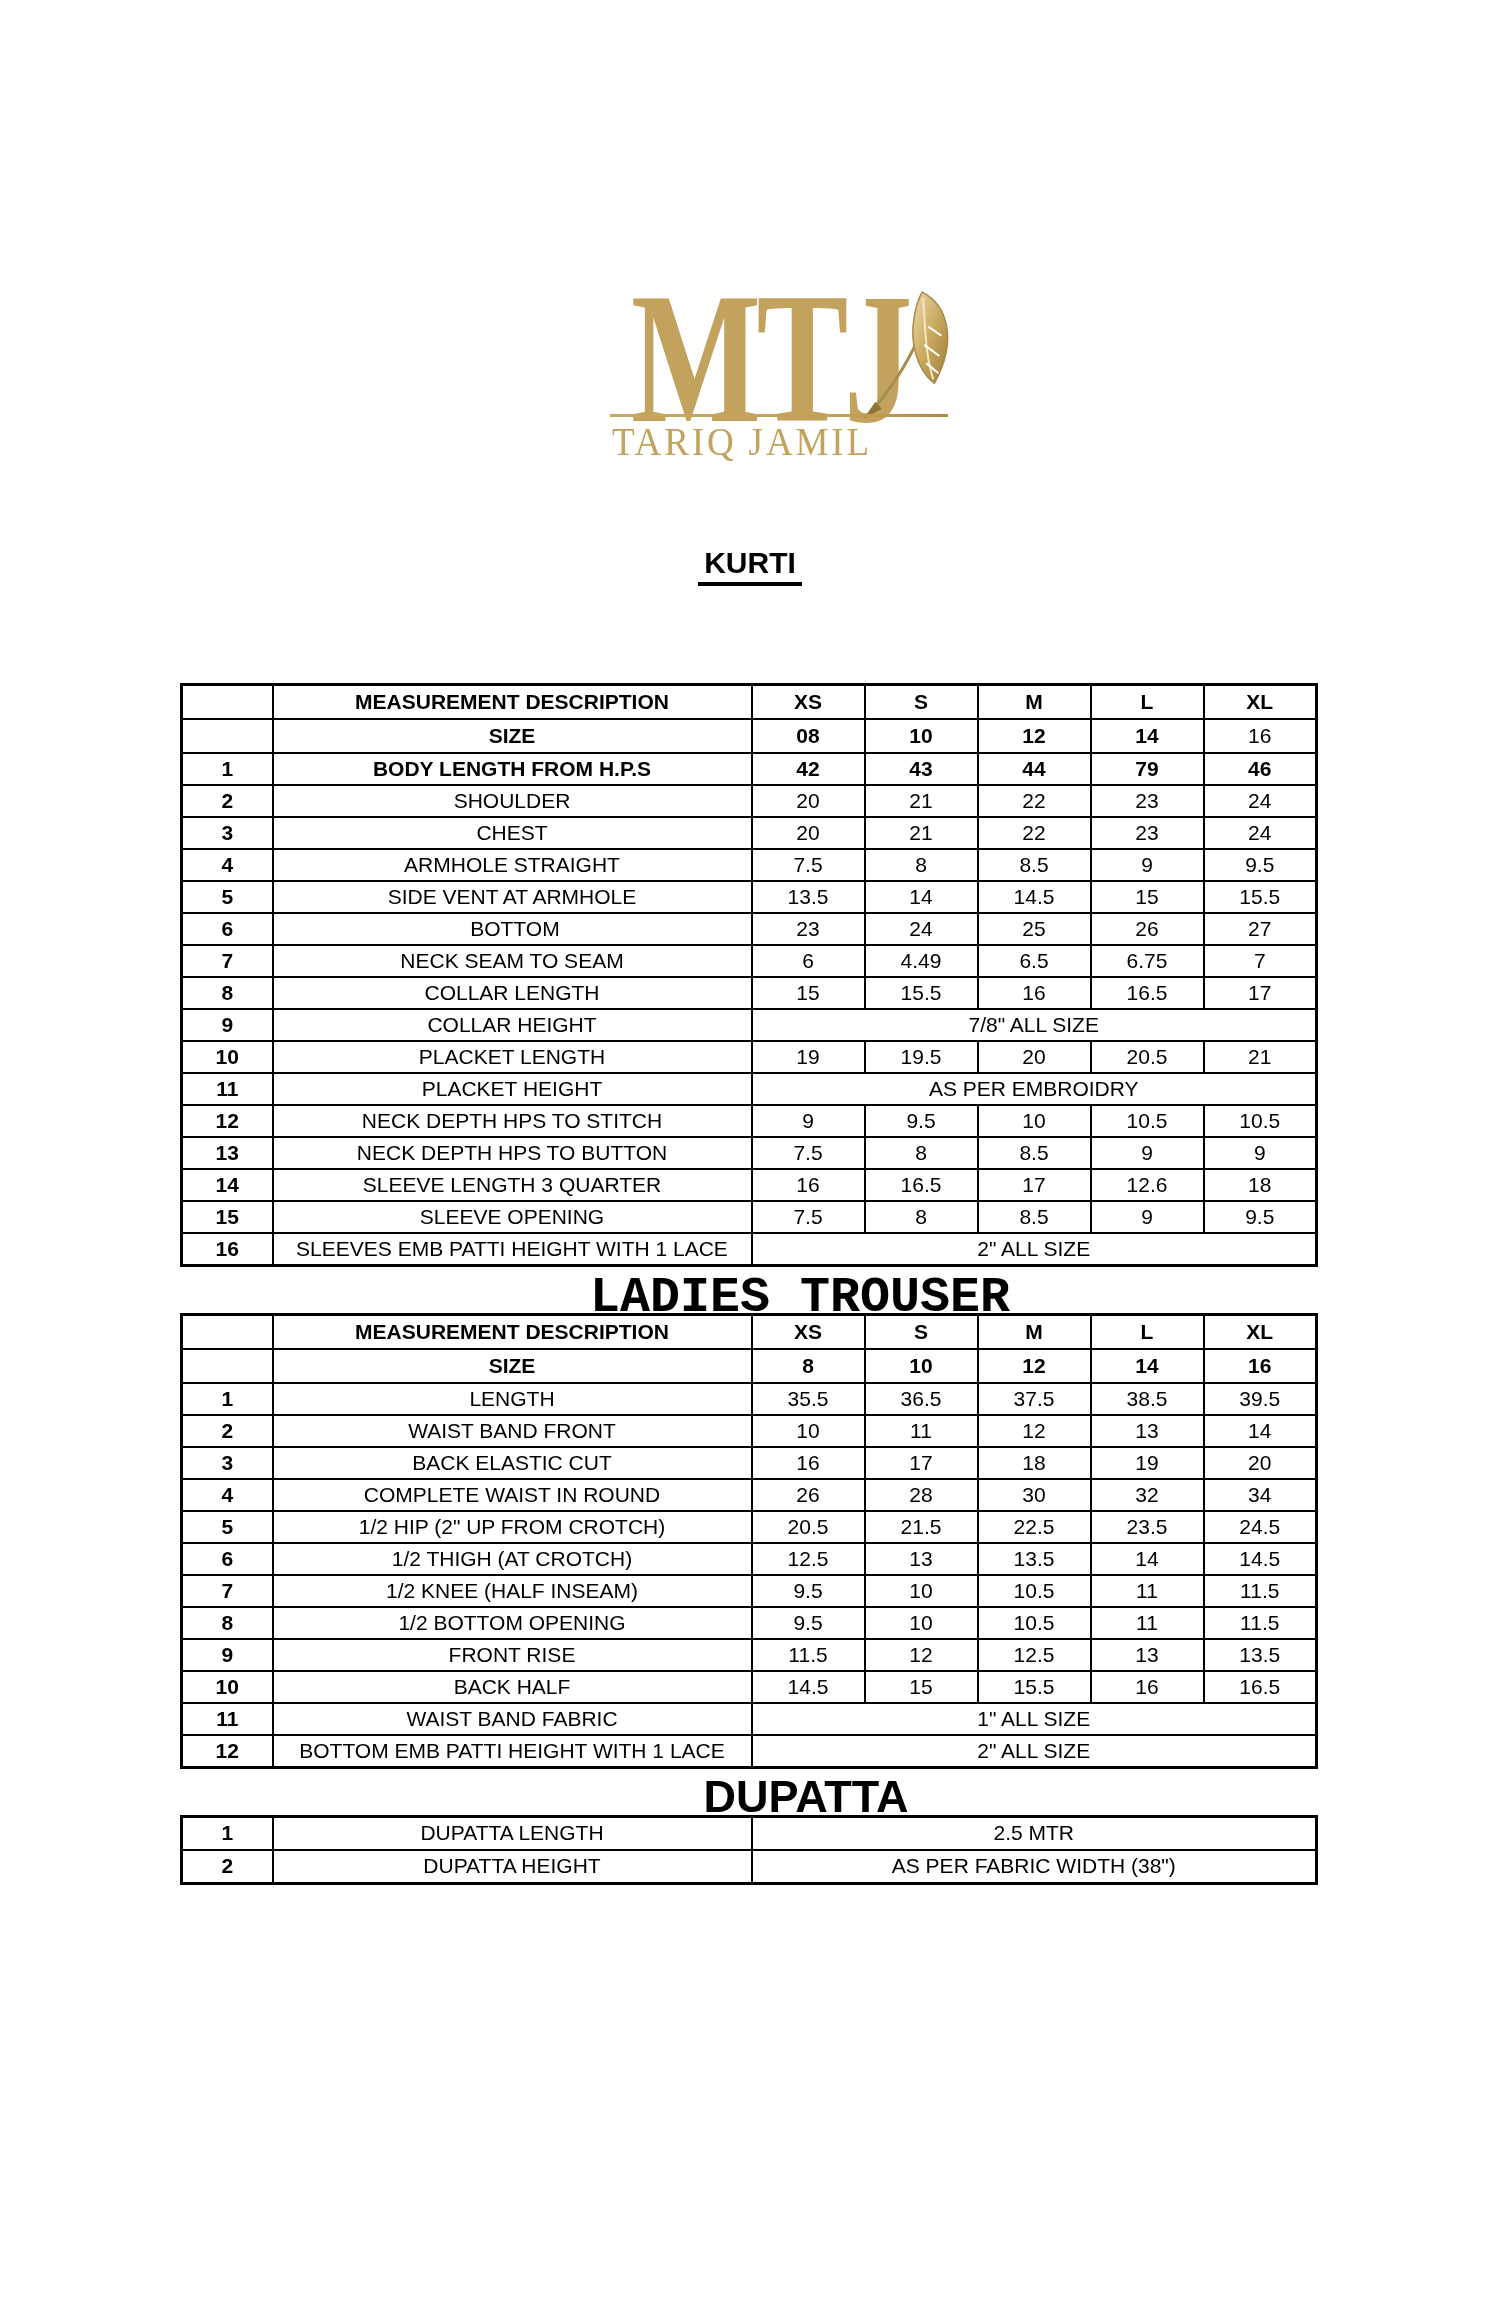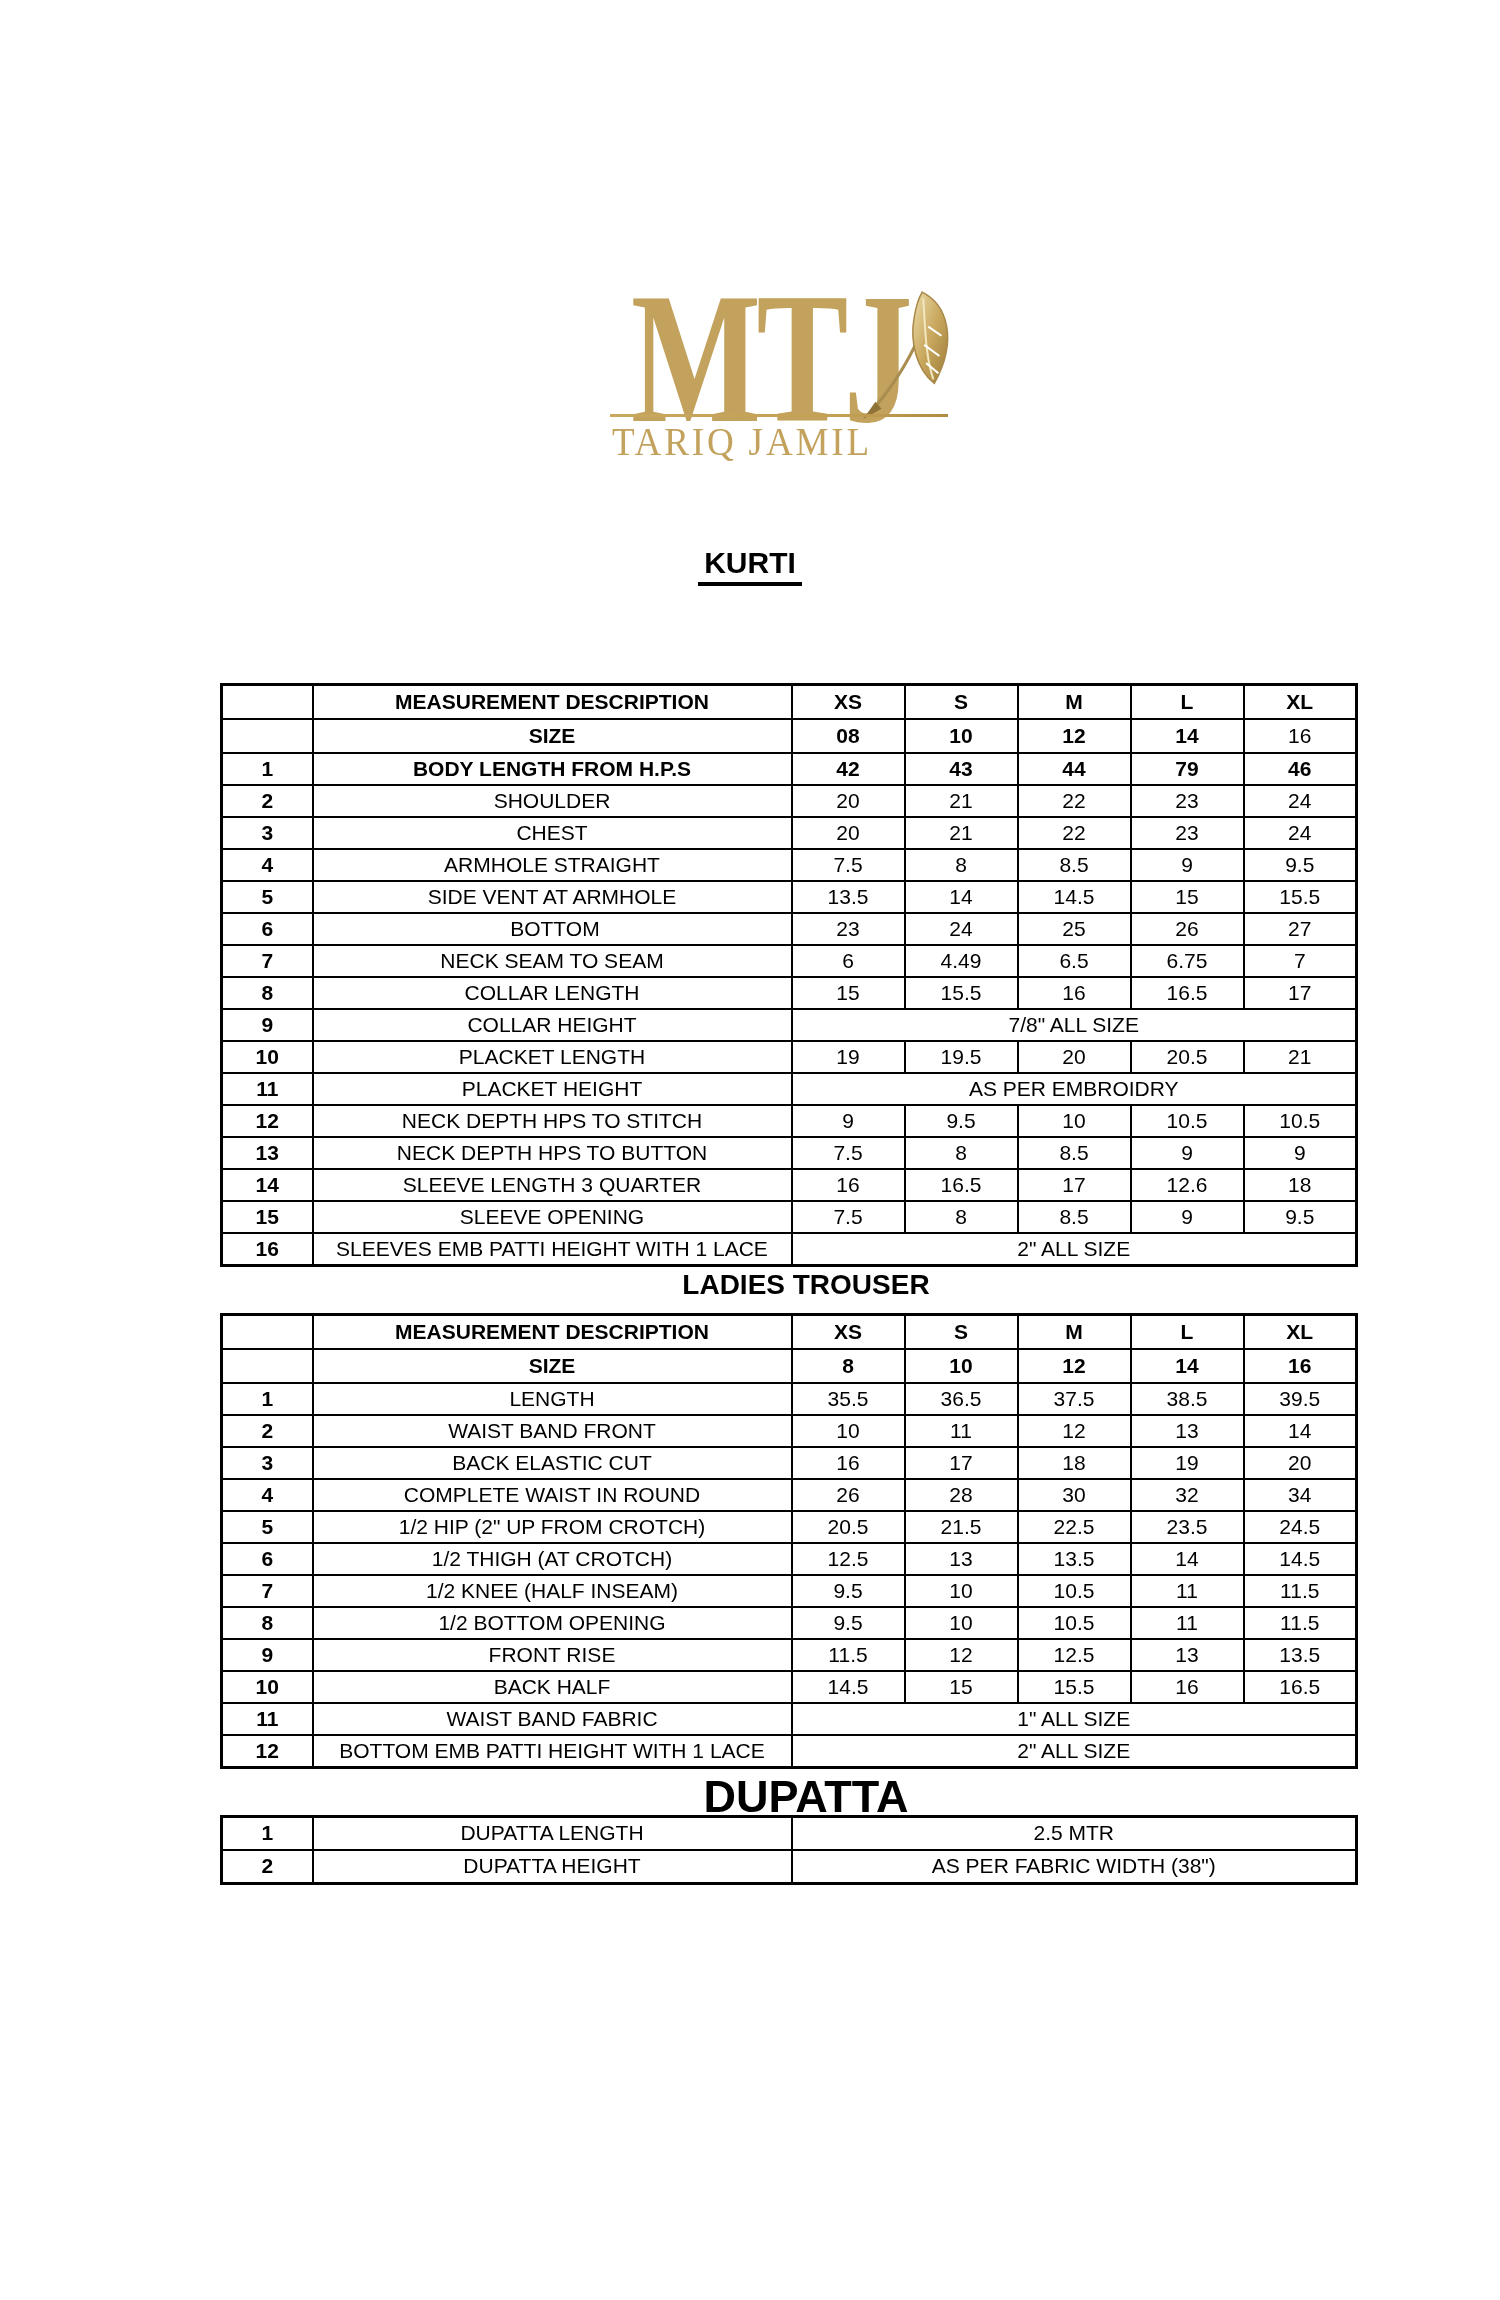--- a/index.html
+++ b/index.html
@@ -30,36 +30,36 @@
   }
   #brand-feather{top:288px;left:860px;width:104px;height:132px;}
 
   
   #kurti-heading{top:546px;left:0;width:1500px;text-align:center;}
   #kurti-heading span{
     display:inline-block;font-size:30px;font-weight:bold;line-height:1.1;
     border-bottom:4px solid #000;padding:0 6px 3px;
   }
   #trouser-heading{
-    top:1270px;left:272px;width:1068px;text-align:center;
-    font-size:28px;font-weight:bold;line-height:1.1;
+    top:1270px;left:266px;width:1068px;text-align:center;
+    font-size:50px;font-weight:bold;line-height:1.1;font-family:Liberation Mono, monospace;
   }
   #dupatta-heading{
     top:1772px;left:272px;width:1068px;text-align:center;
     font-size:45px;font-weight:bold;line-height:1.1;
   }
 
   
   .table-pos-0{top:683px;left:180px;}
   .table-pos-1{top:1313px;left:180px;}
   .table-pos-2{top:1815px;left:180px;}
 
   table.sizes-table{
     border-collapse:collapse;table-layout:fixed;width:1135px;
-    border:3px solid #000;background:#fff;margin-left:40px;
+    border:3px solid #000;background:#fff;
   }
   table.sizes-table td{
     border:2px solid #000;height:30px;font-size:21px;line-height:1.05;
     vertical-align:middle;padding:0;overflow:hidden;
   }
   table.sizes-table tr.hrow td{height:32px;}
   table.sizes-table.small td{height:31px;}
   td.c{text-align:center;}
   td.desc{text-align:center;padding-left:8px;white-space:pre;}
   .b{font-weight:bold;}

